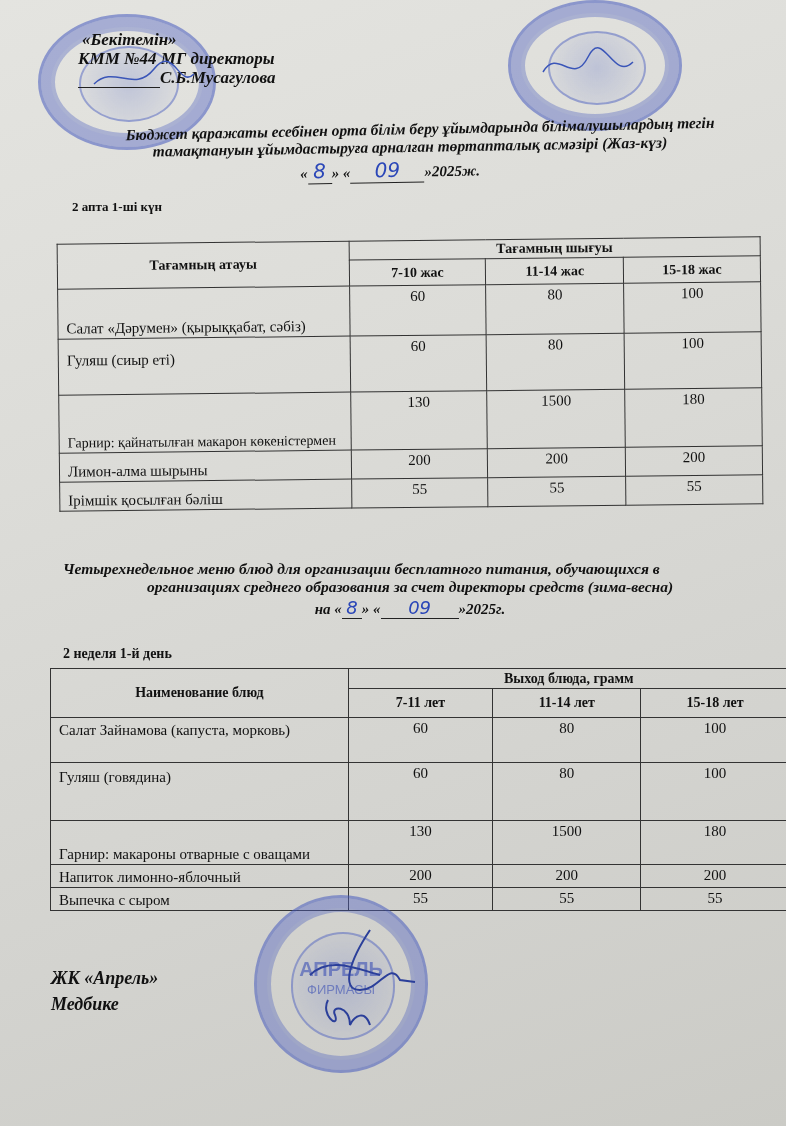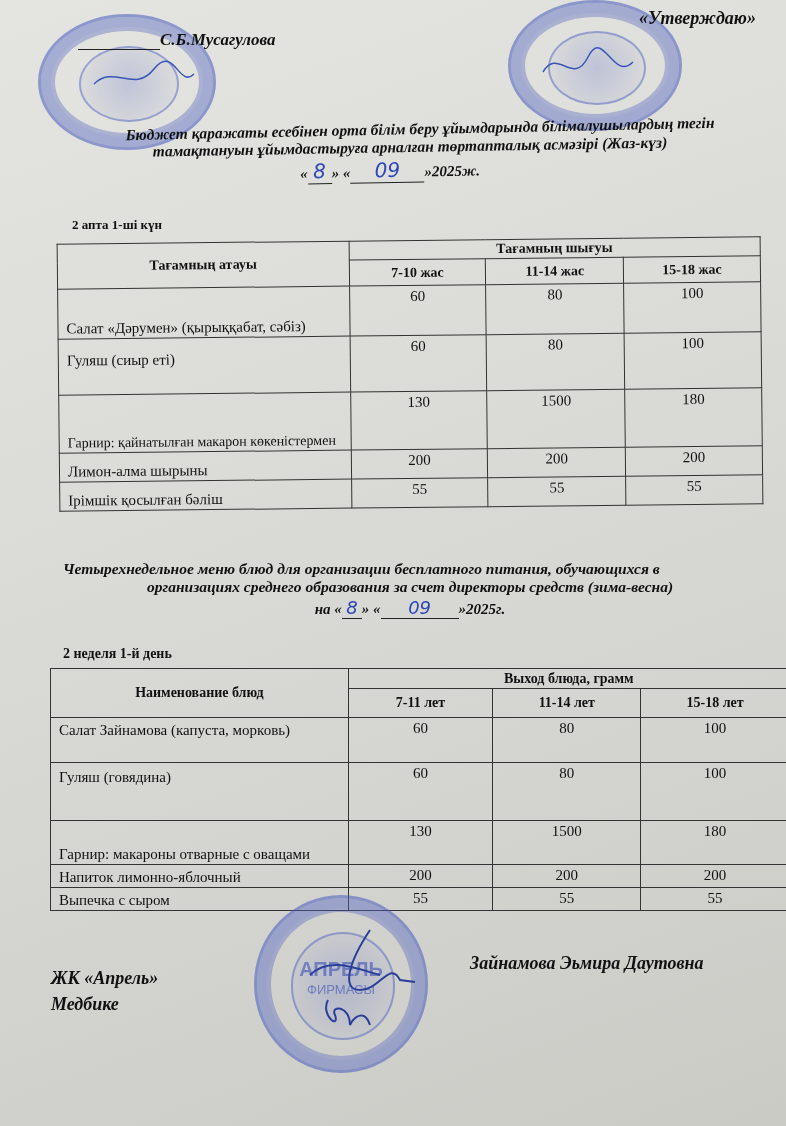--- a/index.html
+++ b/index.html
@@ -35,43 +35,44 @@
 
 <div class="stamp" style="left:38px; top:14px; width:172px; height:130px;">
   <div class="inner"></div>
 </div>
 
 <div class="stamp" style="left:508px; top:0px; width:168px; height:125px;">
   <div class="inner"></div>
 </div>
 
 <div class="abs it-bold" style="left:78px; top:30px; font-size:17px; line-height:19px;">
+  <div style="padding-left:4px;">«Бекітемін»</div>
+  <div>КММ  №44 МГ директоры</div>
   <div style="white-space:nowrap;">
     <span class="line-under" style="width:82px;">&nbsp;</span><span>С.Б.Мусагулова</span>
   </div>
 </div>
 
 <div class="abs it-bold" style="right:30px; top:8px; font-size:18px; line-height:21px; text-align:right;">
-  <div>«Утверждаю»</div>
 </div>
 
 <svg class="sig" width="120" height="50" style="left:84px; top:54px;">
   <path d="M10 30 C30 10, 50 40, 70 15 S95 35, 110 20" stroke="#3a55b8" stroke-width="1.5" fill="none"></path>
 </svg>
 <svg class="sig" width="100" height="50" style="left:538px; top:42px;">
   <path d="M5 30 C20 5, 35 45, 50 15 S75 40, 95 20" stroke="#3a55b8" stroke-width="1.5" fill="none"></path>
 </svg>
 
 <div class="title-line" style="left:40px; width:760px; top:120px; font-size:15.5px; transform:rotate(-1.2deg);">Бюджет қаражаты есебінен орта білім беру ұйымдарында білімалушылардың тегін</div>
 <div class="title-line" style="left:60px; width:700px; top:138px; font-size:15.5px; transform:rotate(-1deg);">тамақтануын ұйымдастыруға арналған төртапталық асмәзірі (Жаз-күз)</div>
 <div class="title-line" style="left:200px; width:380px; top:158px; font-size:15px; transform:rotate(-1deg);">
   <span>«</span><span class="line-under hand" style="width:24px; font-size:20px;">8</span><span>» «</span><span class="line-under hand" style="width:74px; font-size:20px;">09</span><span>»2025ж.</span>
 </div>
 
-<div class="abs" style="left:72px; top:217px; font-size:13px; font-weight:bold;">2 апта 1-ші күн</div>
+<div class="abs" style="left:72px; top:199px; font-size:13px; font-weight:bold;">2 апта 1-ші күн</div>
 
 <table class="menu" style="left:58px; top:240px; width:704px; transform:rotate(-0.6deg);">
   <colgroup>
       <col style="width:292px">
       <col style="width:137px">
       <col style="width:138px">
       <col style="width:137px">
     </colgroup>
   <tbody>
       <tr style="height:19px;">
@@ -183,14 +184,13 @@
   <path d="M70 10 C50 40, 40 70, 60 70 C80 70, 90 40, 100 60 L115 62" stroke="#2b3f9a" stroke-width="2" fill="none"></path>
   <path d="M10 55 C30 35, 60 50, 80 55" stroke="#2b3f9a" stroke-width="2" fill="none"></path>
   <path d="M28 80 C20 95, 40 110, 35 95 C30 85, 50 85, 50 105 C55 95, 65 90, 70 105" stroke="#2b3f9a" stroke-width="2" fill="none"></path>
 </svg>
 
 <div class="abs it-bold" style="left:51px; top:958px; font-size:18px; line-height:26px;margin-top:7px;">
   <div>ЖК «Апрель»</div>
   <div>Медбике</div>
 </div>
 <div class="abs it-bold" style="left:452px; top:950px; font-size:18px; line-height:26px; text-align:center; white-space:nowrap;">
-  <div style="padding-left:18px;">Зайнамова Эьмира Даутовна</div>
 </div>
 
 </body></html>

